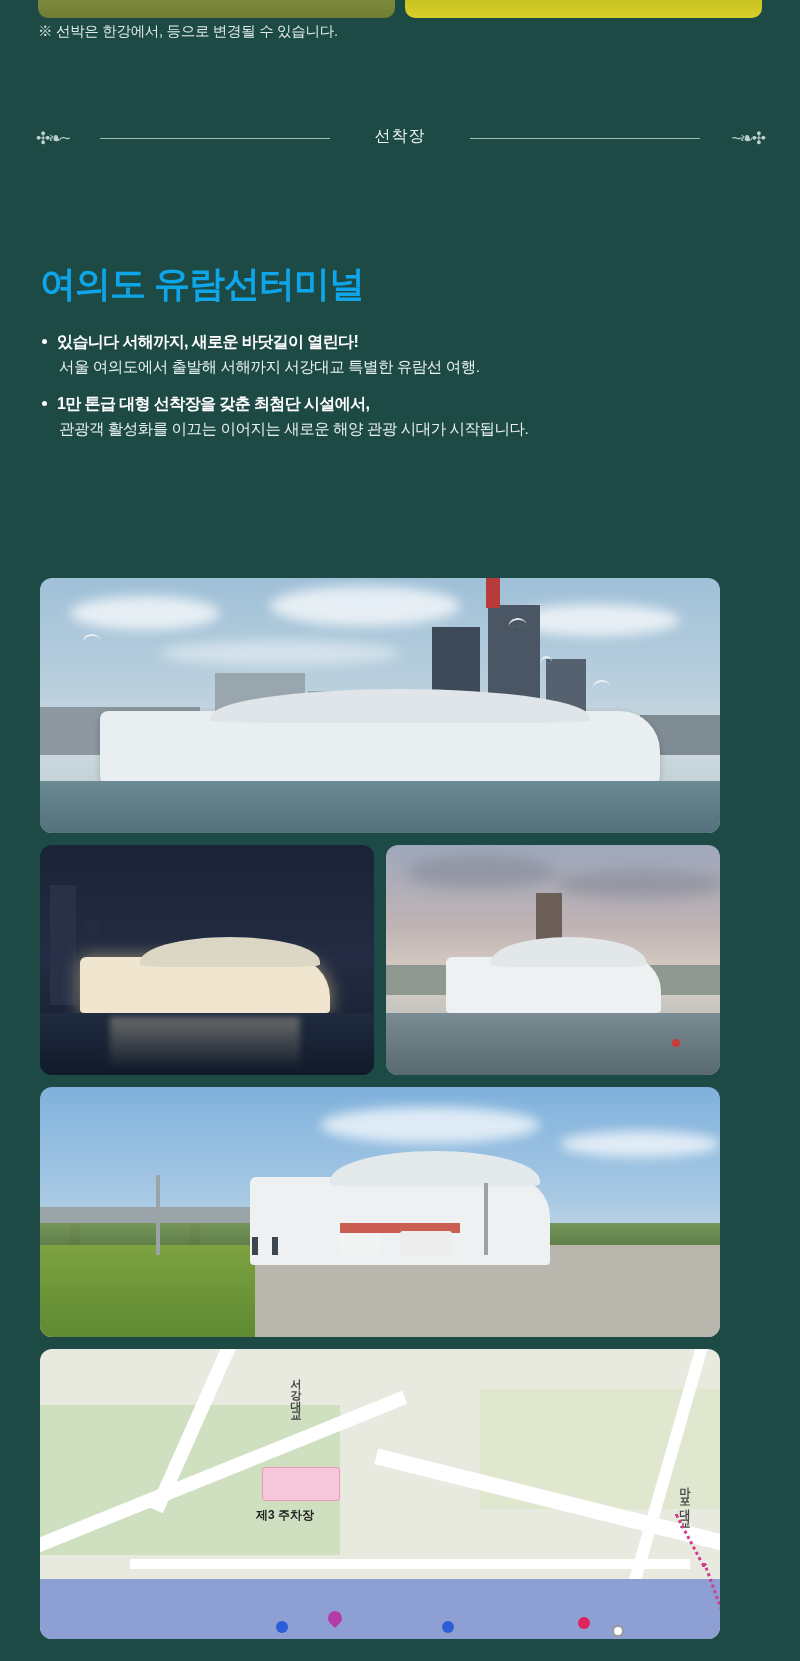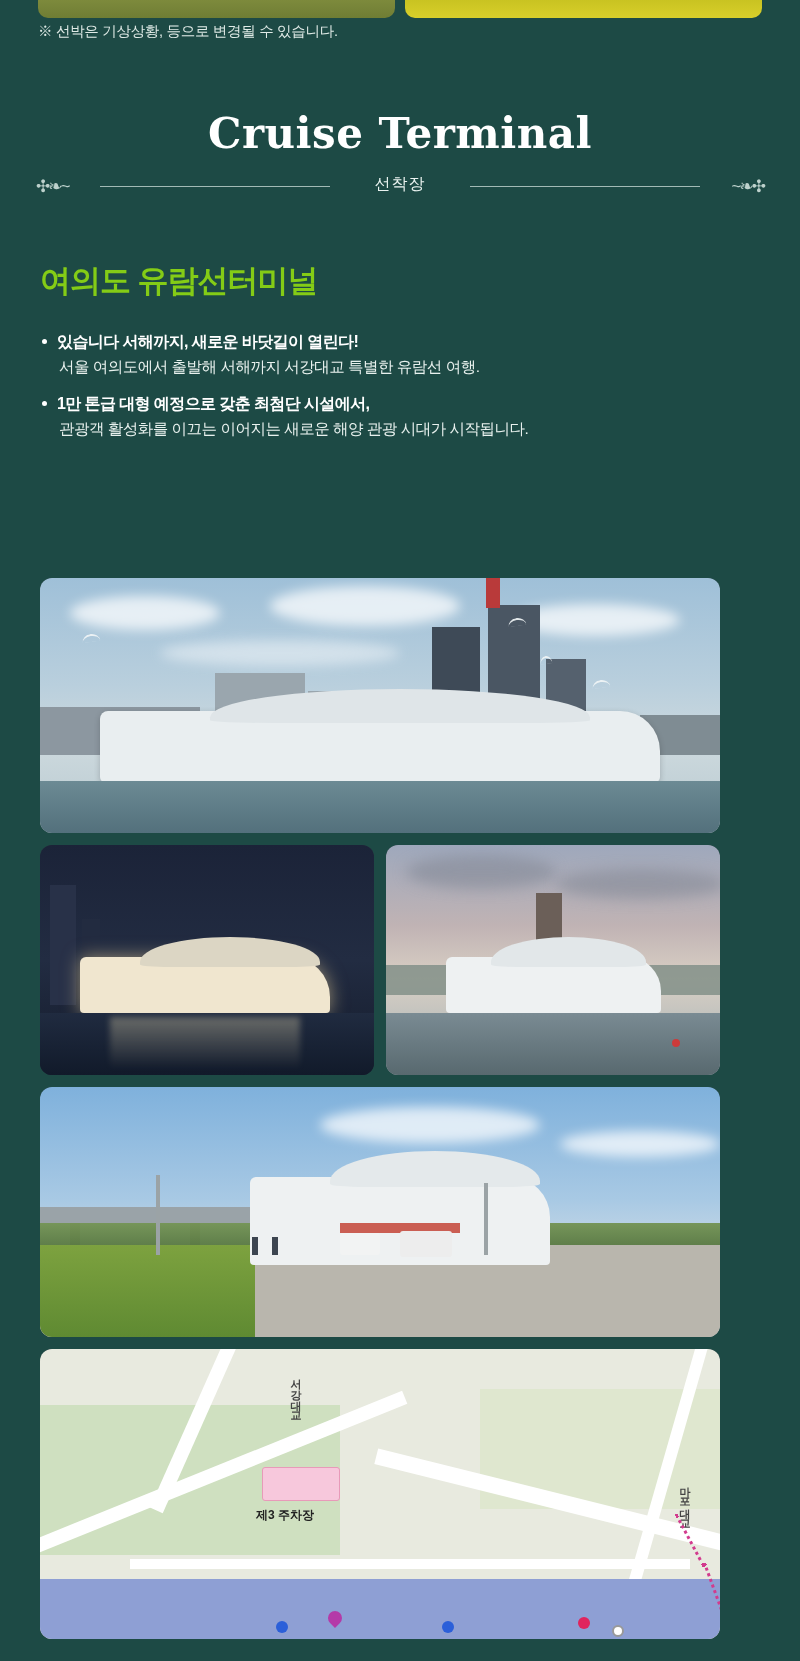--- a/index.html
+++ b/index.html
@@ -81,24 +81,24 @@
     letter-spacing: -2px;
     opacity: .9;
   }
   .orn.left { left: 36px; }
   .orn.right { right: 36px; }
 
   
   .section-head {
     position: absolute;
     top: 260px; left: 40px;
-    font-size: 31px;
+    font-size: 36px;
     font-weight: bold;
     letter-spacing: -1px;
-    color: #84cc16;
+    color: #0ea5e9;
   }
 
   
   .bullets {
     position: absolute;
     top: 330px; left: 40px;
     width: 720px;
   }
   .bullet-group { margin-bottom: 13px; }
   .bullet-lead {
@@ -250,42 +250,41 @@
   }
 </style>
 </head>
 <body>
 
 <div class="top-strip">
   <div class="thumb thumb-a"></div>
   <div class="thumb thumb-b"></div>
 </div>
 
-<div class="notice">※ 선박은 기상상황, 등으로 변경될 수 있습니다.</div>
+<div class="notice">※ 선박은 한강에서, 등으로 변경될 수 있습니다.</div>
 
 <div class="title-wrap">
-  <div class="title-en">Cruise Terminal</div>
   <div class="title-rule">
     <span class="orn left">✣❧~</span>
     <span class="orn right">~❧✣</span>
     <span class="line left"></span>
     <span class="line right"></span>
     <div class="title-ko">선착장</div>
   </div>
 </div>
 
 <div class="section-head">여의도 유람선터미널</div>
 
 <div class="bullets">
   <div class="bullet-group">
     <div class="bullet-lead">있습니다 서해까지, 새로운 바닷길이 열린다!</div>
     <div class="bullet-sub">서울 여의도에서 출발해 서해까지 서강대교 특별한 유람선 여행.</div>
   </div>
   <div class="bullet-group">
-    <div class="bullet-lead">1만 톤급 대형 예정으로 갖춘 최첨단 시설에서,</div>
+    <div class="bullet-lead">1만 톤급 대형 선착장을 갖춘 최첨단 시설에서,</div>
     <div class="bullet-sub">관광객 활성화를 이끄는 이어지는 새로운 해양 관광 시대가 시작됩니다.</div>
   </div>
 </div>
 
 <div class="gallery">
 
   <div class="photo photo-hero">
     <div class="sky-day"></div>
     <div class="cloud" style="left:30px; top:18px; width:150px; height:34px;"></div>
     <div class="cloud" style="left:230px; top:8px; width:190px; height:40px;"></div>

